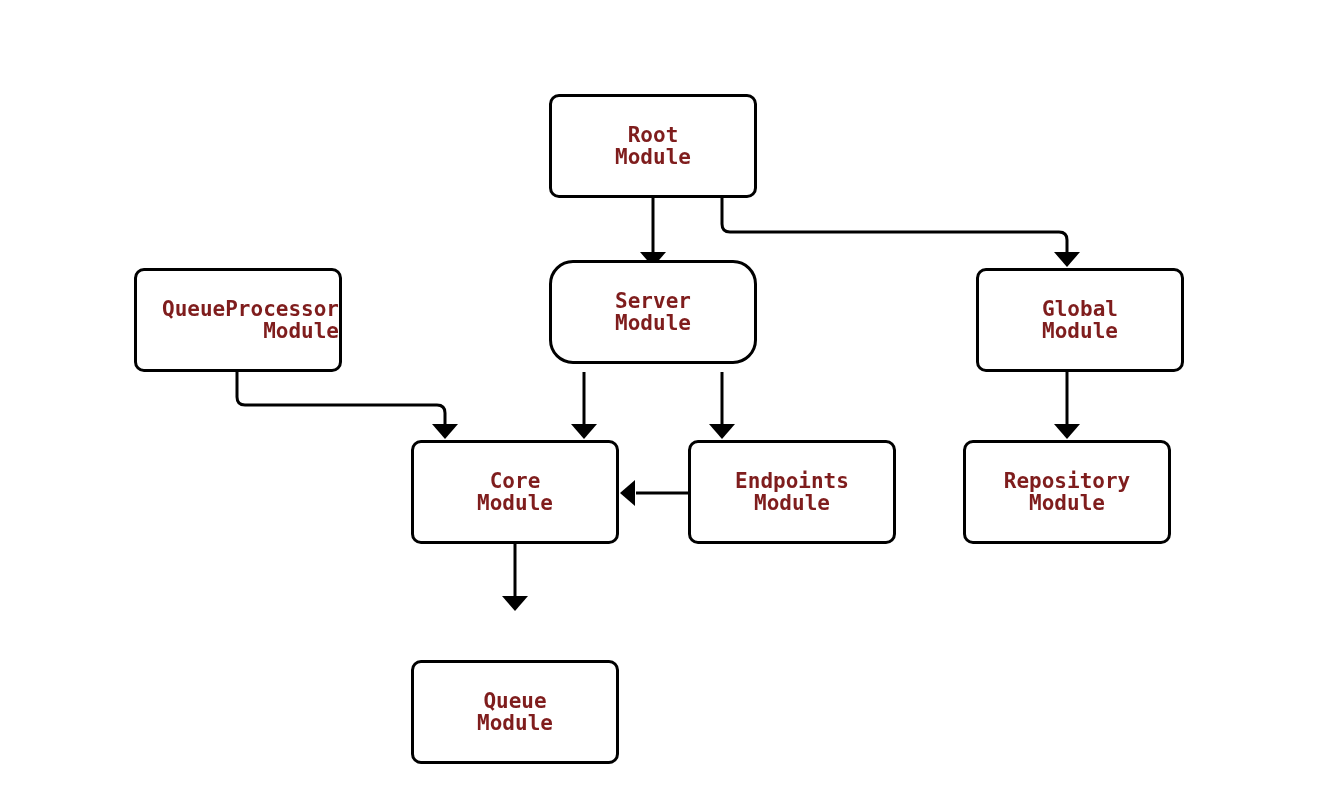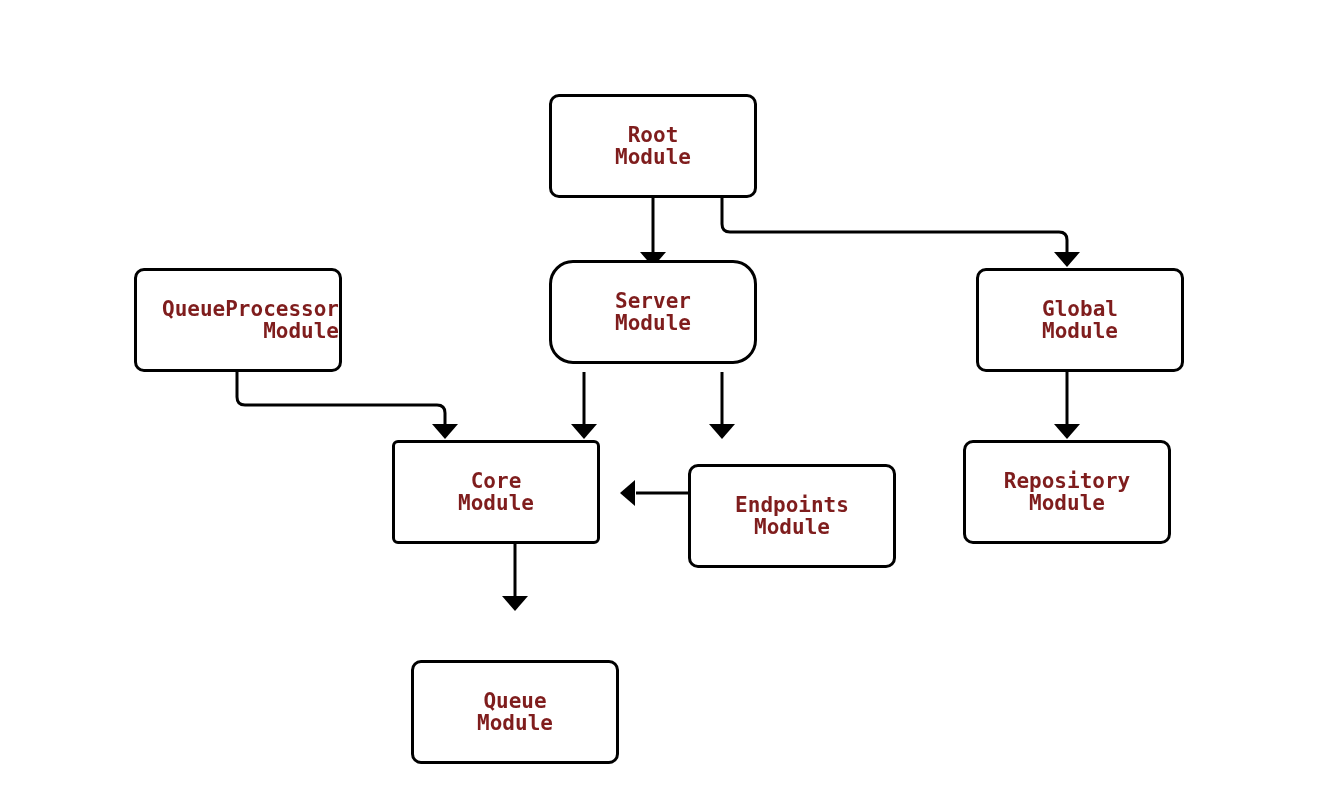--- a/index.html
+++ b/index.html
@@ -117,26 +117,26 @@
   <div class="node" style="left:549px; top:260px;border-radius:24px;">
     <span>Server</span>
     <span>Module</span>
   </div>
 
   <div class="node" style="left:976px; top:268px;">
     <span>Global</span>
     <span>Module</span>
   </div>
 
-  <div class="node" style="left:392px; top:440px;border-radius:6px;">
+  <div class="node" style="left:411px; top:440px;">
     <span>Core</span>
     <span>Module</span>
   </div>
 
-  <div class="node" style="left:688px; top:464px;">
+  <div class="node" style="left:688px; top:440px;">
     <span>Endpoints</span>
     <span>Module</span>
   </div>
 
   <div class="node" style="left:963px; top:440px;">
     <span>Repository</span>
     <span>Module</span>
   </div>
 
   <div class="node" style="left:411px; top:612px;margin-top:48px;">

